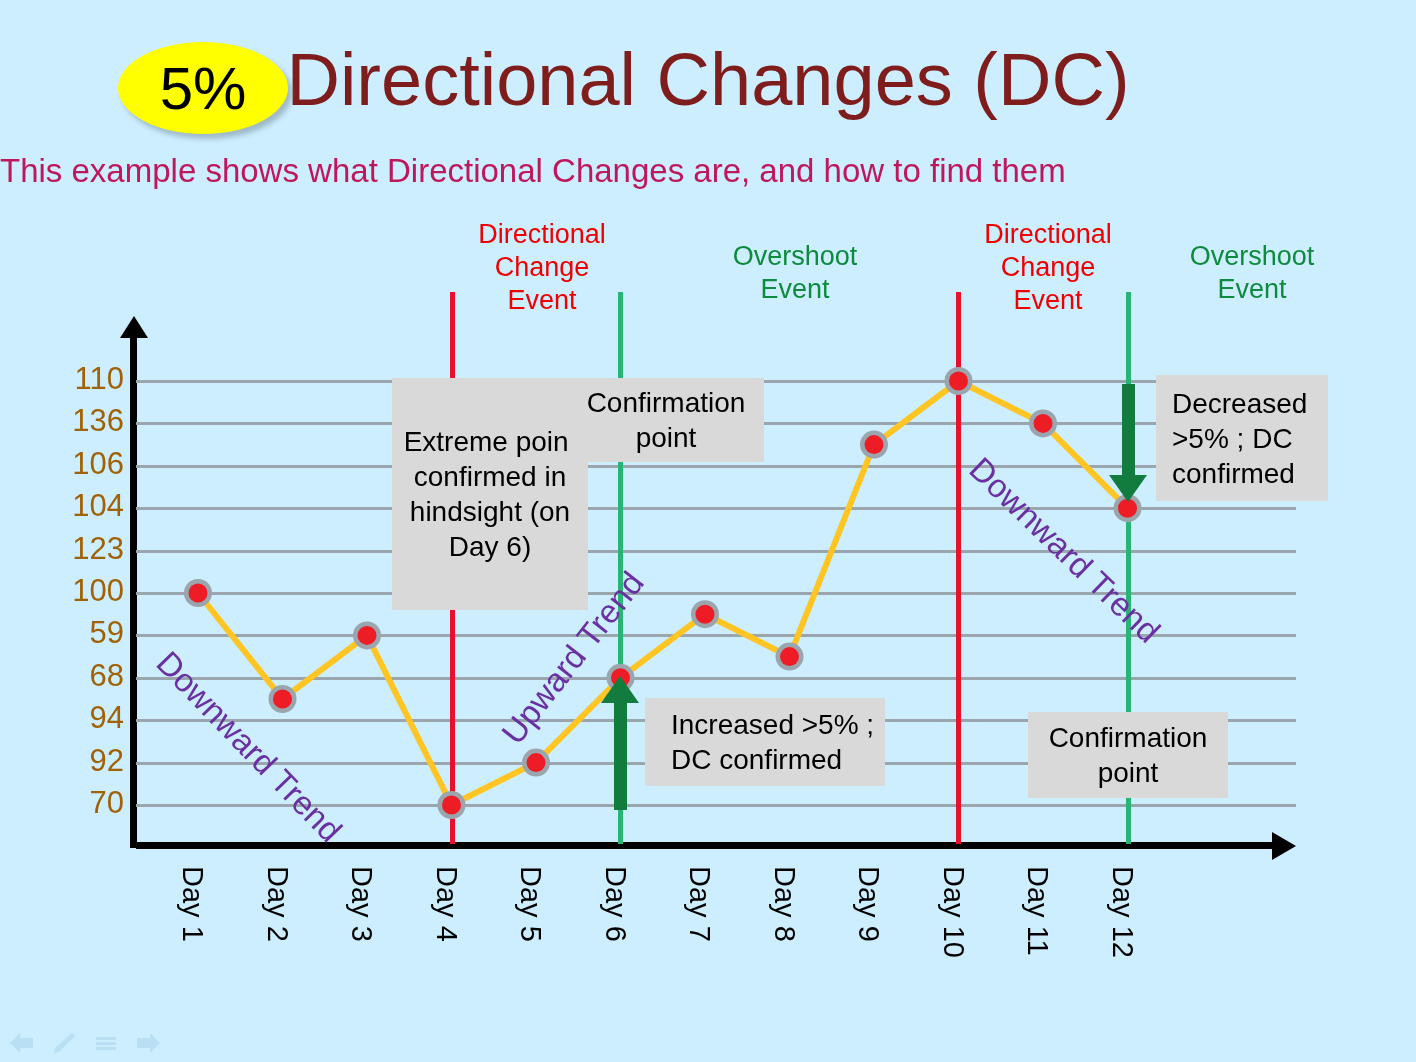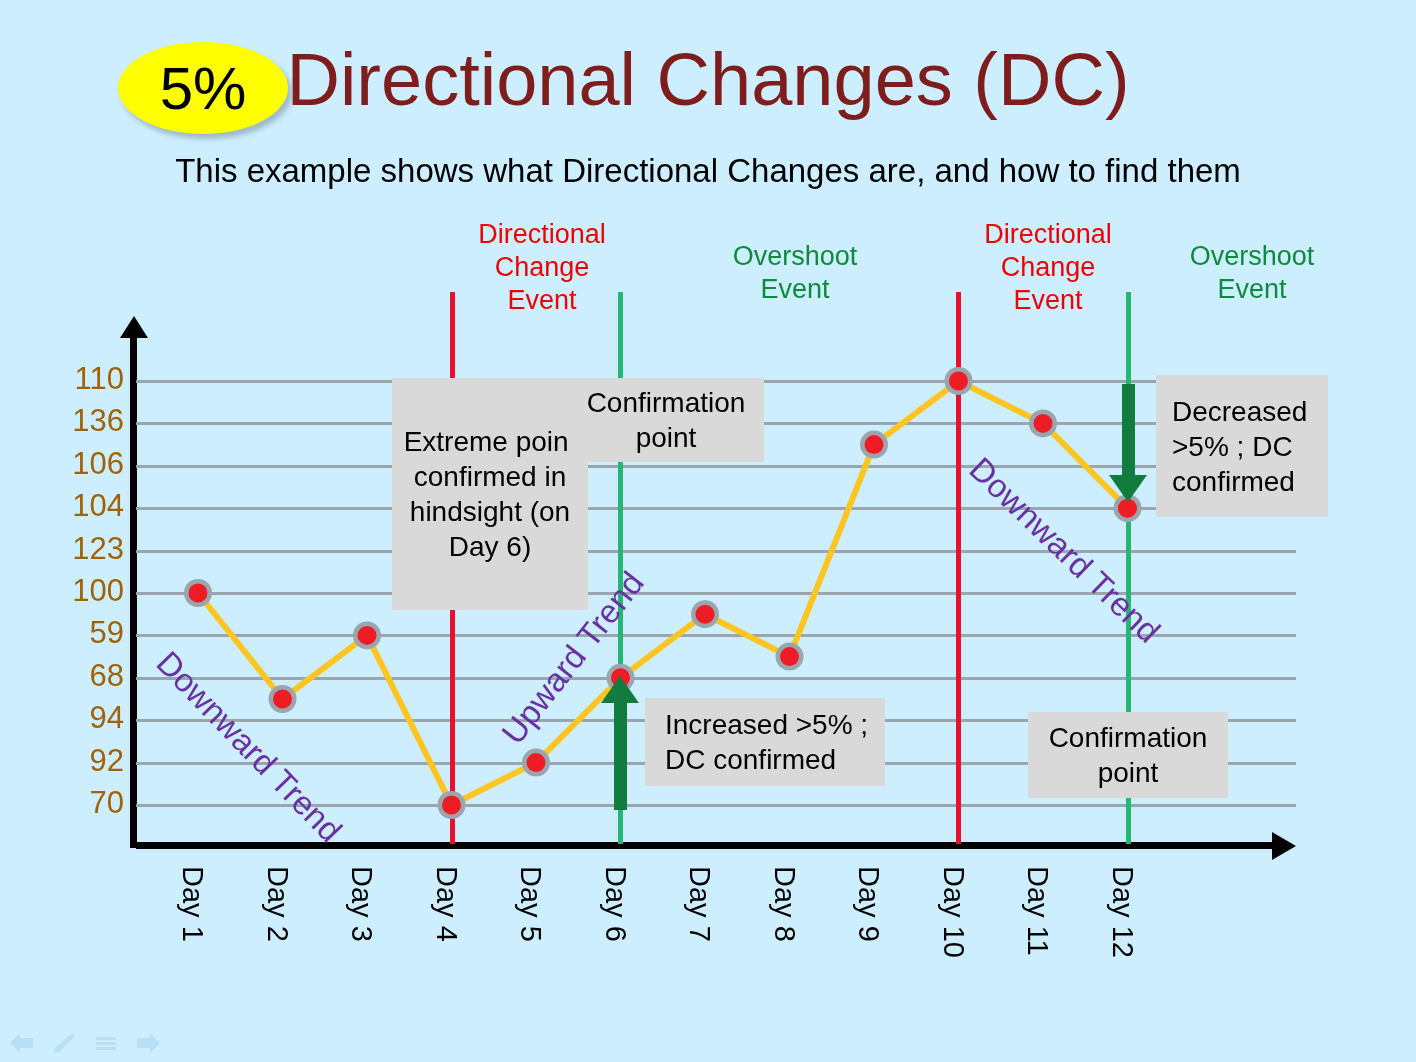--- a/index.html
+++ b/index.html
@@ -43,23 +43,23 @@
     align-items: center;
     justify-content: center;
     font-size: 60px;
     color: #000;
     z-index: 5;
   }
   #subtitle {
     position: absolute;
     left: 0; top: 152px;
     width: 1416px;
-    text-align: center;
+    text-align: left;
     font-size: 33px;
-    color: #000000;
+    color: #be185d;
     white-space: nowrap;
   }
   .gridline {
     position: absolute;
     left: 0;
     height: 3px;
     width: 1160px;
     background: #9aa5ad;
   }
   #y-axis {
@@ -322,26 +322,26 @@
   <div class="arrow-shaft" style="left:614px; top:700px; height:110px;"></div>
   <div class="arrow-up-head" style="left:601px; top:676px;"></div>
 
   <div class="arrow-shaft" style="left:1122px; top:384px; height:100px;"></div>
   <div class="arrow-down-head" style="left:1109px; top:475px;"></div>
 
   <div class="callout" style="left:357px; top:378px; width:196px; height:232px;margin-left:35px;">Extreme point confirmed in hindsight (on Day 6)</div>
 
   <div class="callout" style="left:568px; top:378px; width:196px; height:84px;">Confirmation point</div>
 
-  <div class="callout left-align" style="left:645px; top:698px; width:240px; height:88px; padding-left:20px;">Increased &gt;5% ; DC confirmed</div>
+  <div class="callout left-align" style="left:645px; top:698px; width:240px; height:88px; padding-left:26px;">Increased &gt;5% ; DC confirmed</div>
 
 
   <div class="callout" style="left:1028px; top:712px; width:200px; height:86px;">Confirmation point</div>
 
-  <div class="callout left-align" style="left:1156px; top:375px; width:172px; height:142px; padding-left:16px;">Decreased &gt;5% ; DC confirmed</div>
+  <div class="callout left-align" style="left:1156px; top:375px; width:172px; height:126px; padding-left:16px;">Decreased &gt;5% ; DC confirmed</div>
 
   <div id="footer-icons">
     <svg class="ficon" viewBox="0 0 28 26">
       <path d="M12 3 L2 13 L12 23 L12 18 L25 18 L25 8 L12 8 Z" fill="#8fbfe0"></path>
     </svg>
     <svg class="ficon" viewBox="0 0 28 26">
       <path d="M22 3 L25 6 L9 22 L4 23 L5 18 Z" fill="#8fbfe0"></path>
     </svg>
     <svg class="ficon" viewBox="0 0 28 26">
       <rect x="4" y="7" width="20" height="3" fill="#8fbfe0"></rect>

